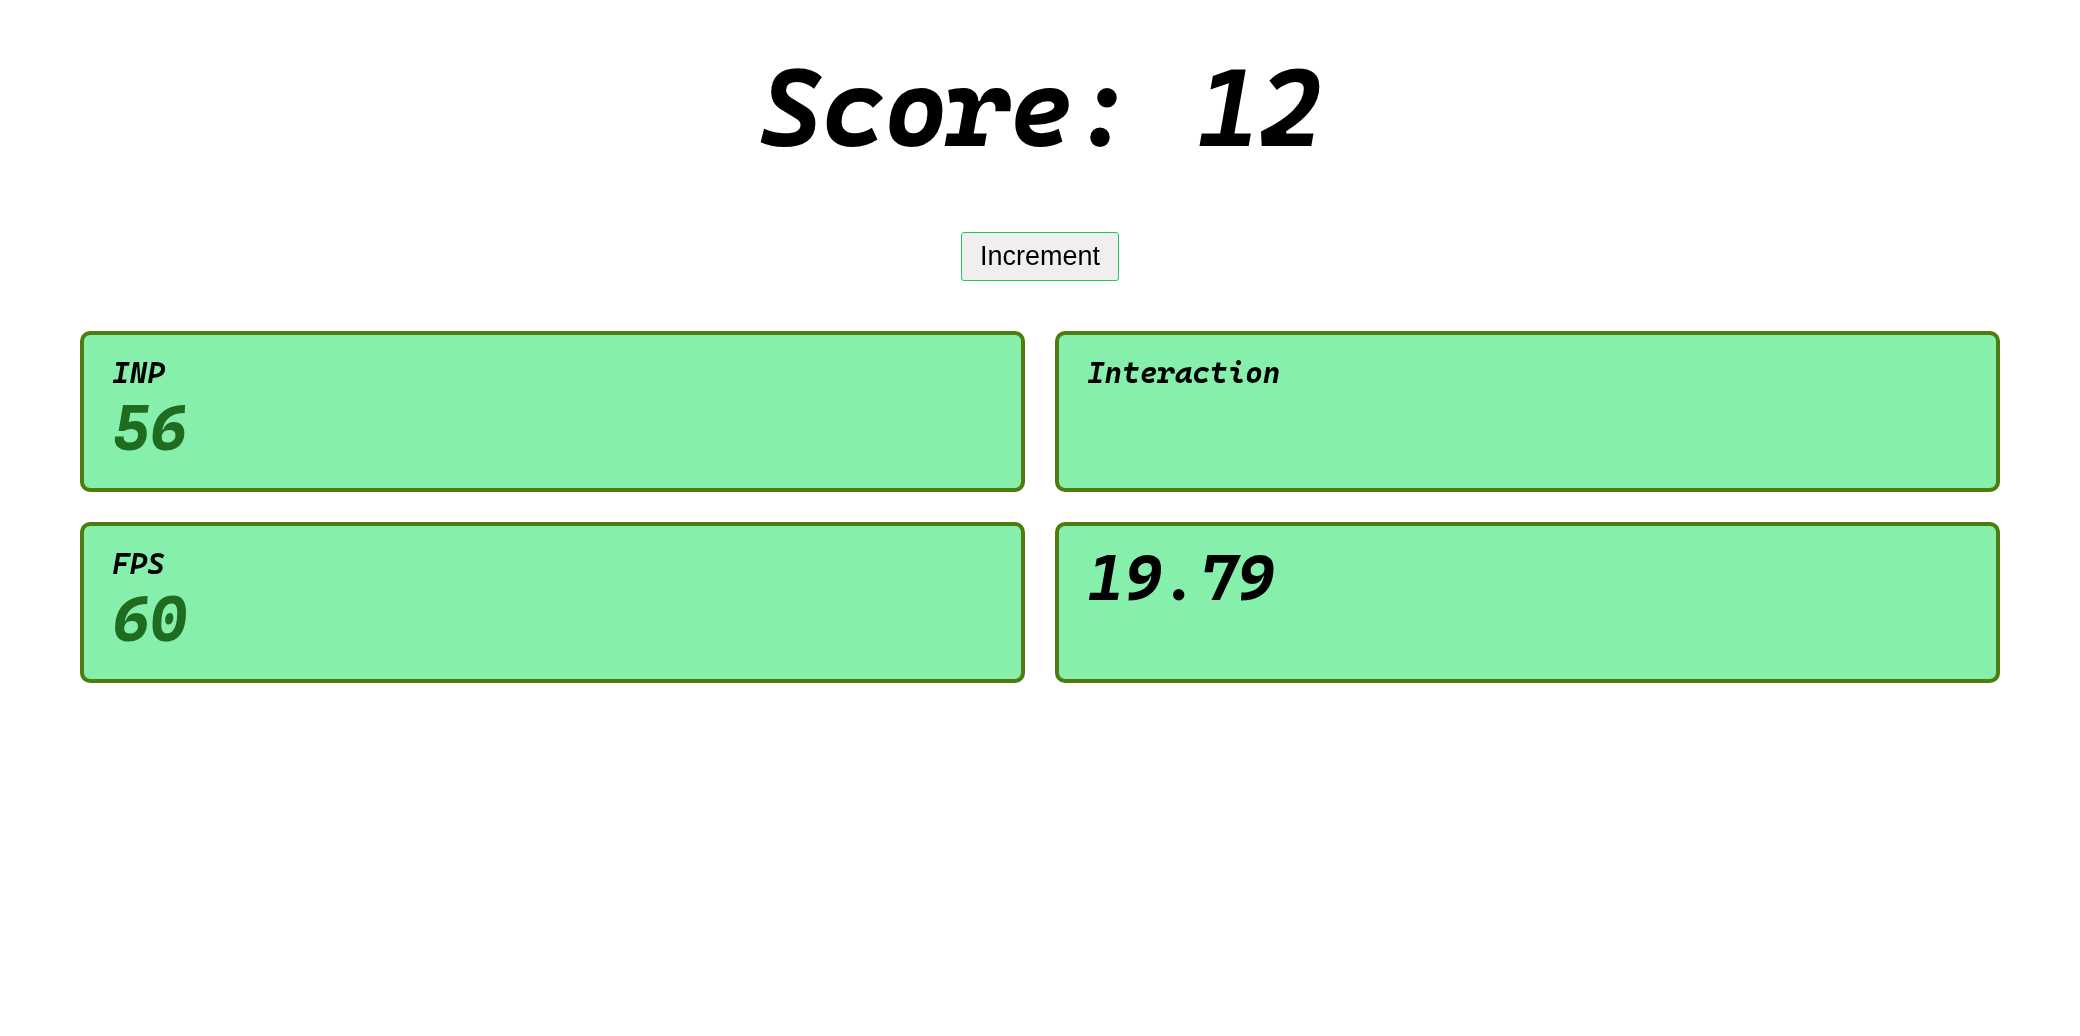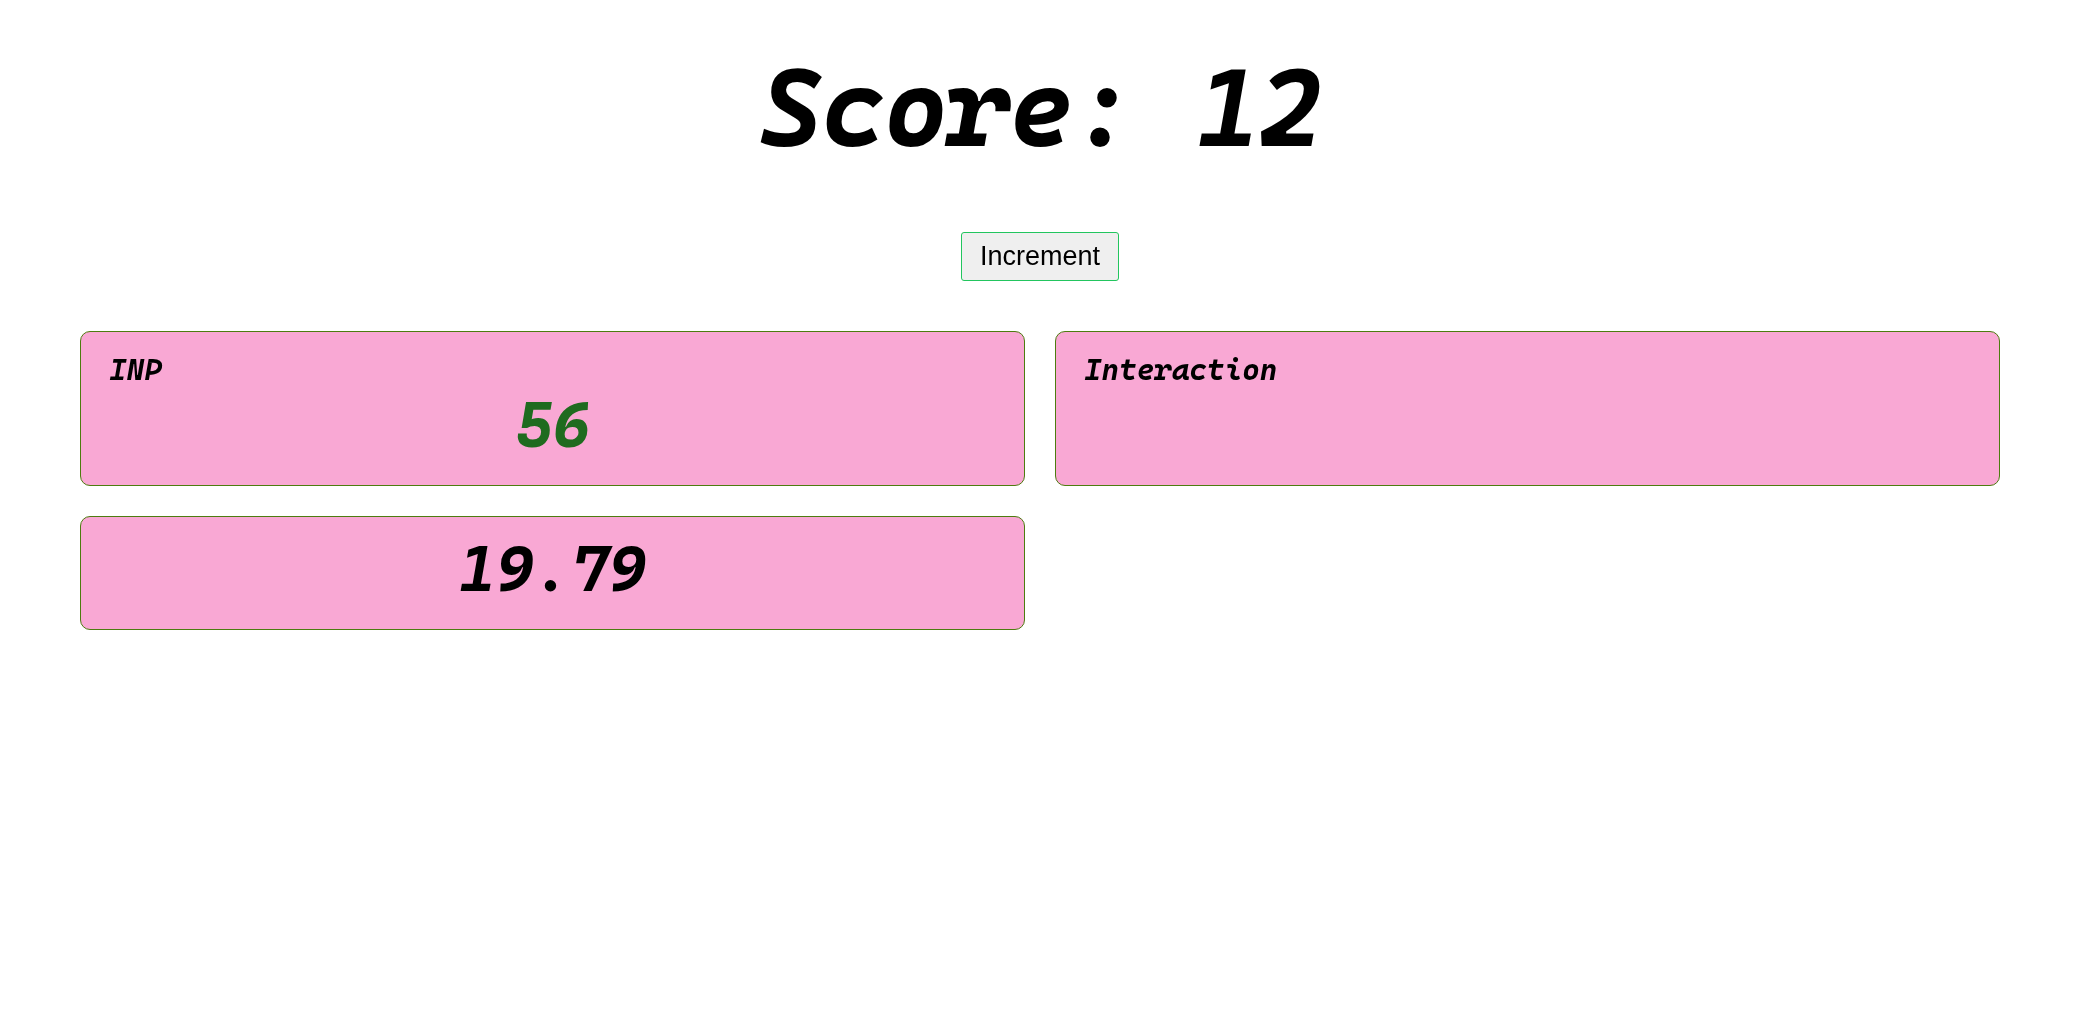--- a/index.html
+++ b/index.html
@@ -42,38 +42,38 @@
       color: #000;
     }
     .metrics-grid {
       display: grid;
       grid-template-columns: 1fr 1fr;
       gap: 30px;
       max-width: 1920px;
       margin: 0 auto;
     }
     .metric-card {
-      border: 1px solid #4d7c0f;
+      border: 4px solid #4d7c0f;
       border-radius: 10px;
       padding: 20px 28px 28px 28px;
-      background: #f9a8d4;
+      background: #86efac;
     }
     .metric-title {
       font-size: 30px;
       font-weight: 800;
       font-style: italic;
       color: #000000;
       margin-bottom: 6px;
       text-align: left;
     }
     .metric-value {
       font-size: 64px;
       font-weight: 800;
       font-style: italic;
-      text-align: center;
+      text-align: left;
       line-height: 1;
     }
     .metric-value.good {
       color: #1f6b1f;
     }
     .metric-value.neutral {
       color: #000000;
     }
   </style>
 </head>
@@ -93,18 +93,22 @@
 
   <div class="metric-card">
     <div class="metric-title">INP</div>
     <div class="metric-value good">56</div>
   </div>
 
   <div class="metric-card">
     <div class="metric-title">Interaction</div>
   </div>
 
+  <div class="metric-card">
+    <div class="metric-title">FPS</div>
+    <div class="metric-value good">60</div>
+  </div>
 
   <div class="metric-card">
     <div class="metric-value neutral">19.79</div>
   </div>
 
 </div>
 
 </body></html>

